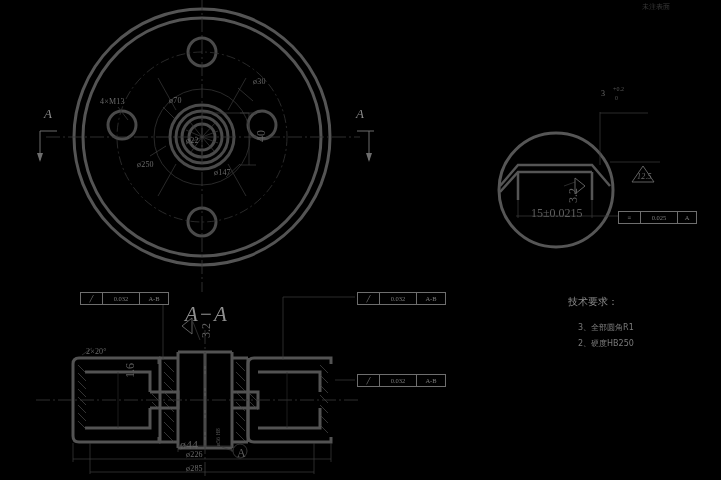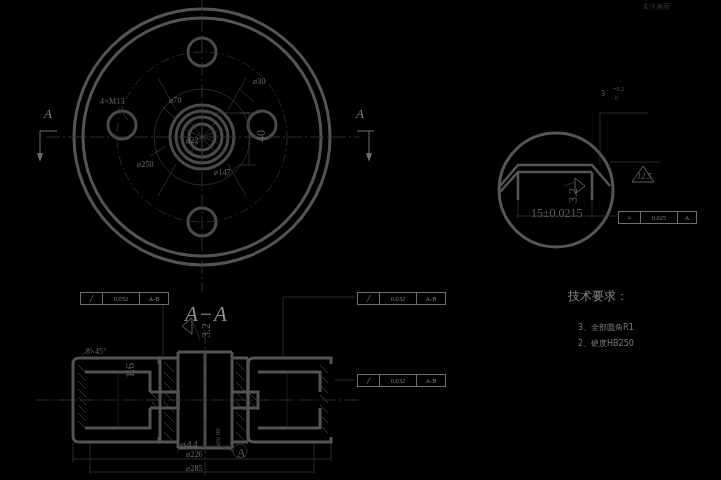--- a/index.html
+++ b/index.html
@@ -6,21 +6,21 @@
   body{width:721px;height:480px;overflow:hidden;
        font-family:"Liberation Serif",serif;color:#888;}
   #stage{position:relative;width:721px;height:480px;background:#000;}
   svg{position:absolute;left:0;top:0;}
   .txt{position:absolute;white-space:nowrap;font-family:"Liberation Serif",serif;}
   .dimtxt{font-size:8px;color:#6a6a6a;letter-spacing:.2px;}
   .dimtxt-sm{font-size:12px;color:#5e5e5e;}
   .dimtxt-xs{font-size:6px;color:#555;}
   .title-aa{font-size:21px;color:#8f8f8f;font-style:italic;letter-spacing:1px;}
   .arrow-letter{font-size:13px;color:#8a8a8a;font-style:italic;}
-  .tech-title{font-size:12px;color:#8a8a8a;font-family:"DejaVu Sans",sans-serif;}
+  .tech-title{font-size:10px;color:#8a8a8a;font-family:"DejaVu Sans",sans-serif;margin-top:7px;}
   .tech-item{font-size:8px;color:#7a7a7a;font-family:"DejaVu Sans",sans-serif;}
   .corner-txt{font-size:7px;color:#3a3a3a;font-family:"DejaVu Sans",sans-serif;}
   .rot90{transform-origin:0 0;transform:rotate(-90deg);}
   .fcf{position:absolute;border:1px solid #6e6e6e;display:flex;height:11px;
        align-items:stretch;background:#000;}
   .fcf div{display:flex;align-items:center;justify-content:center;
            border-right:1px solid #6e6e6e;font-size:6.5px;color:#7a7a7a;
            padding:0 2px;font-family:"Liberation Serif",serif;}
   .fcf div:last-child{border-right:none;}
 </style>
@@ -239,21 +239,21 @@
   <div class="txt dimtxt" style="left:186px;top:136px;">ø22</div>
   <div class="txt dimtxt" style="left:137px;top:160px;">ø250</div>
   <div class="txt dimtxt" style="left:214px;top:168px;">ø147</div>
   <div class="txt dimtxt-sm rot90" style="left:254px;top:142px;">40</div>
 
   <div class="txt arrow-letter" style="left:44px;top:106px;">A</div>
   <div class="txt arrow-letter" style="left:356px;top:106px;">A</div>
 
   <div class="txt title-aa" style="left:185px;top:302px;">A−A</div>
   <div class="txt dimtxt-sm rot90" style="left:199px;top:338px;">3.2</div>
-  <div class="txt dimtxt" style="left:86px;top:347px;">8×45°</div>
+  <div class="txt dimtxt" style="left:86px;top:347px;">2×20°</div>
   <div class="txt dimtxt-sm rot90" style="left:123px;top:378px;">1.6</div>
 
   <div class="txt dimtxt-sm" style="left:180px;top:438px;text-align:center;">ø44</div>
   <div class="txt dimtxt-xs rot90" style="left:215px;top:446px;">ø56 H8</div>
   <div class="txt dimtxt" style="left:186px;top:450px;">ø226</div>
   <div class="txt dimtxt" style="left:186px;top:464px;">ø285</div>
   <div class="txt dimtxt-sm" style="left:237px;top:446px;">A</div>
 
   <div class="fcf" style="left:80px;top:292px;">
     <div style="width:17px">╱</div>

